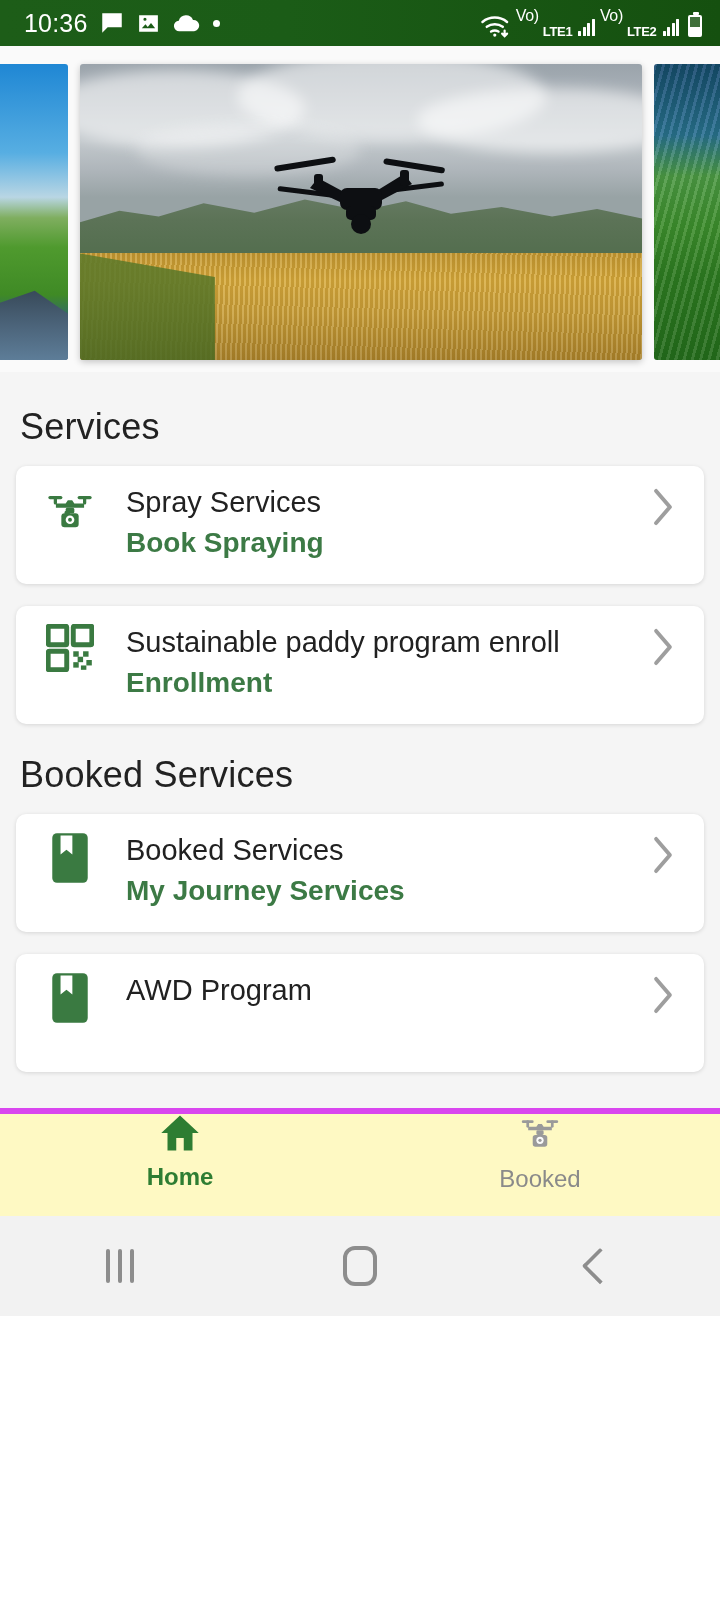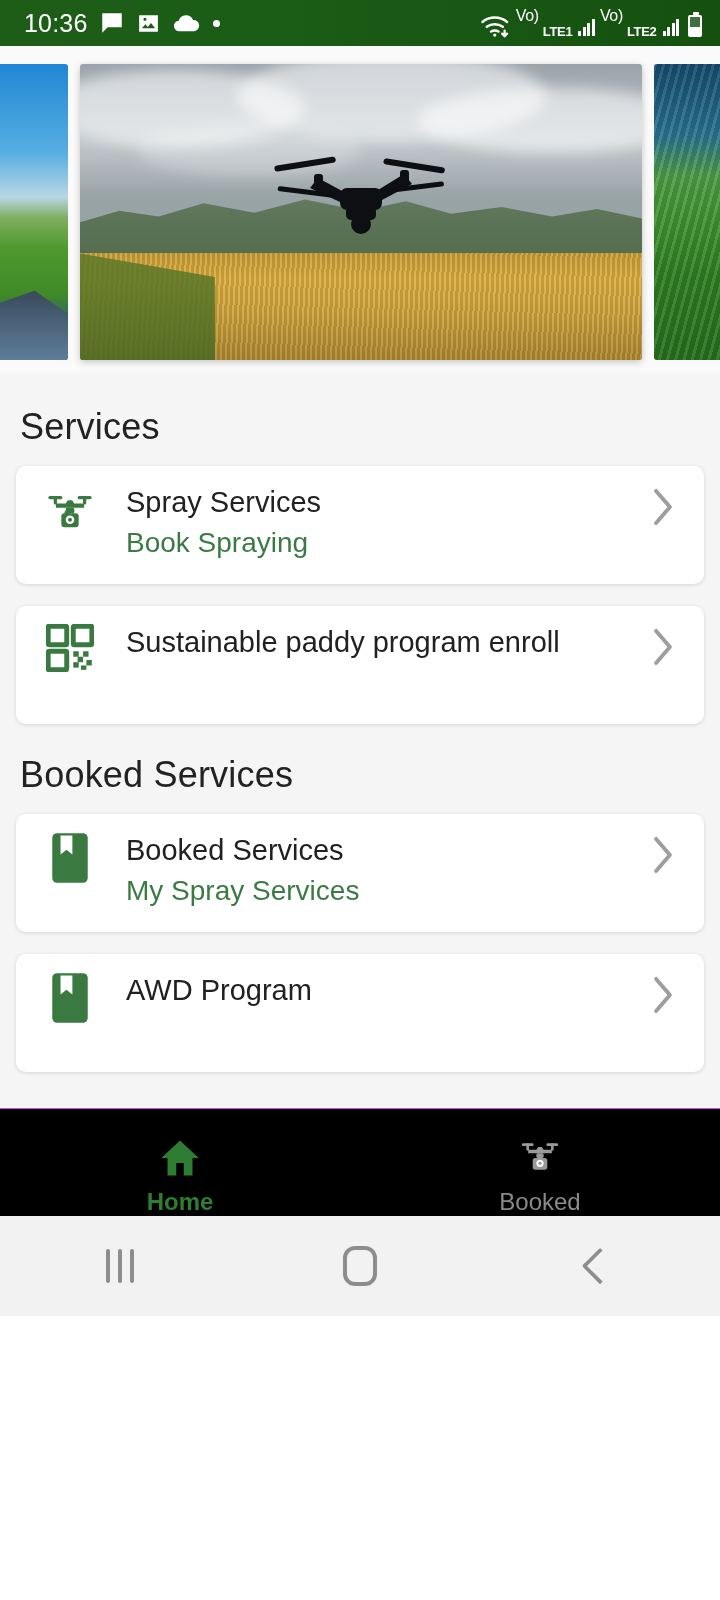--- a/index.html
+++ b/index.html
@@ -118,29 +118,29 @@
     box-shadow: 0 1px 4px rgba(0,0,0,.13);
     display:flex; align-items:flex-start;
     padding: 18px 20px 18px 26px;
     margin-bottom: 22px;
     min-height: 118px;
     cursor:pointer;
   }
   .card-icon { width:56px; flex:0 0 56px; display:flex; align-items:center; justify-content:center; }
   .card-text { flex:1 1 auto; padding-left: 28px; }
   .card-title { font-size:29px; color:#212121; line-height:1.28; font-weight:400; }
-  .card-sub { font-size:28px; color:#3c7a45; line-height:1.3; margin-top:4px; font-weight:400; }
+  .card-sub { font-size:28px; color:#3c7a45; line-height:1.3; margin-top:4px; font-weight:700; }
   .chevron { flex:0 0 auto; color:#9e9e9e; font-size:0; padding-right:6px; }
 
   
   .bottomnav {
     flex: 0 0 auto;
-    height: 108px; background:#000000;
-    border-top:1px solid #d946ef;
-    display:flex; align-items:flex-end;
+    height: 108px; background:#fef9c3;
+    border-top:6px solid #d946ef;
+    display:flex; align-items:flex-start;
   }
   .navitem { flex:1 1 0; display:flex; flex-direction:column; align-items:center; justify-content:center; gap:7px; cursor:pointer; }
   .navlabel { font-size:24px; color:#8a8a8a; }
   .navitem.active .navlabel { color:#2e7d32; font-weight:700; }
 
   
   .sysnav { flex:0 0 auto; height:100px; background:#f2f2f2; display:flex; align-items:center; }
   .sysbtn { flex:1 1 0; display:flex; align-items:center; justify-content:center; cursor:pointer; }
   .recents { display:flex; gap:8px; }
   .recents i { display:block; width:4px; height:34px; background:#8d8d8d; border-radius:2px; }
@@ -287,40 +287,41 @@
           <rect x="25" y="25" width="5" height="5"></rect>
             <rect x="34" y="25" width="5" height="5"></rect>
           <rect x="29" y="30" width="5" height="5"></rect>
             <rect x="25" y="35" width="5" height="5"></rect>
           <rect x="37" y="33" width="5" height="5"></rect>
             <rect x="32" y="38" width="5" height="4"></rect>
         </svg>
       </div>
       <div class="card-text">
         <div class="card-title">Sustainable paddy program enroll</div>
+        <div class="card-sub">Enrollment</div>
       </div>
       <div class="chevron">
         <svg width="30" height="46" viewBox="0 0 24 40" fill="none" stroke="#9e9e9e" stroke-width="3.4" stroke-linecap="round" stroke-linejoin="round">
             <path d="M6 6 L18 20 L6 34"></path>
           </svg>
       </div>
     </div>
 
     <div class="section-title second">Booked Services</div>
 
     <div class="card">
       <div class="card-icon">
         <svg width="40" height="52" viewBox="0 0 32 44" fill="#3a7a41">
           <rect x="1" y="1" width="30" height="42" rx="4"></rect>
           <path d="M8 3 h10 v16 l-5 -4 l-5 4 z" fill="#ffffff"></path>
         </svg>
       </div>
       <div class="card-text">
         <div class="card-title">Booked Services</div>
-        <div class="card-sub">My Spray Services</div>
+        <div class="card-sub">My Journey Services</div>
       </div>
       <div class="chevron">
         <svg width="30" height="46" viewBox="0 0 24 40" fill="none" stroke="#9e9e9e" stroke-width="3.4" stroke-linecap="round" stroke-linejoin="round">
             <path d="M6 6 L18 20 L6 34"></path>
           </svg>
       </div>
     </div>
 
     <div class="card">
       <div class="card-icon">

